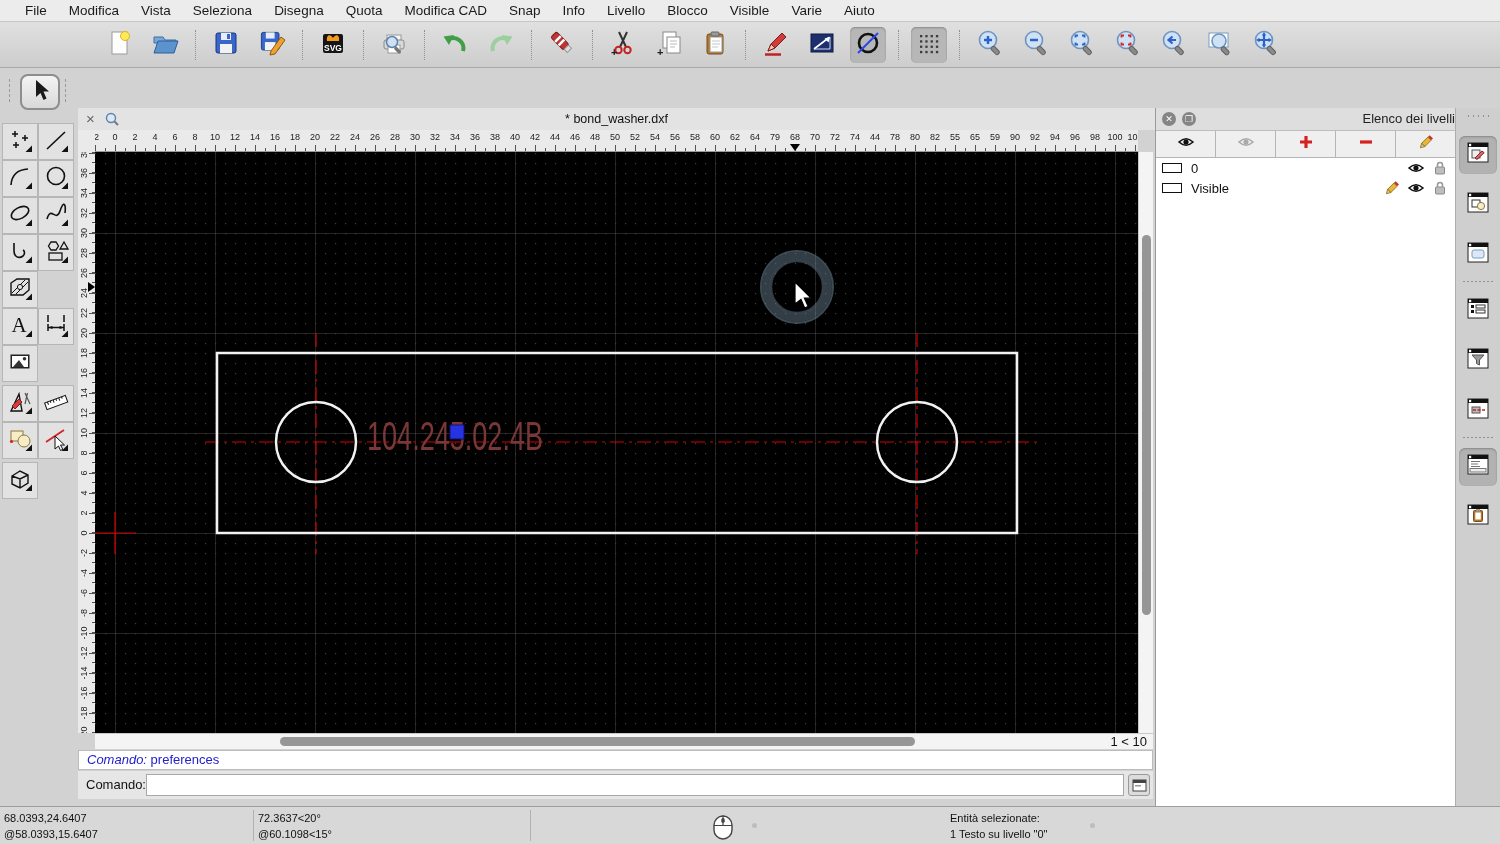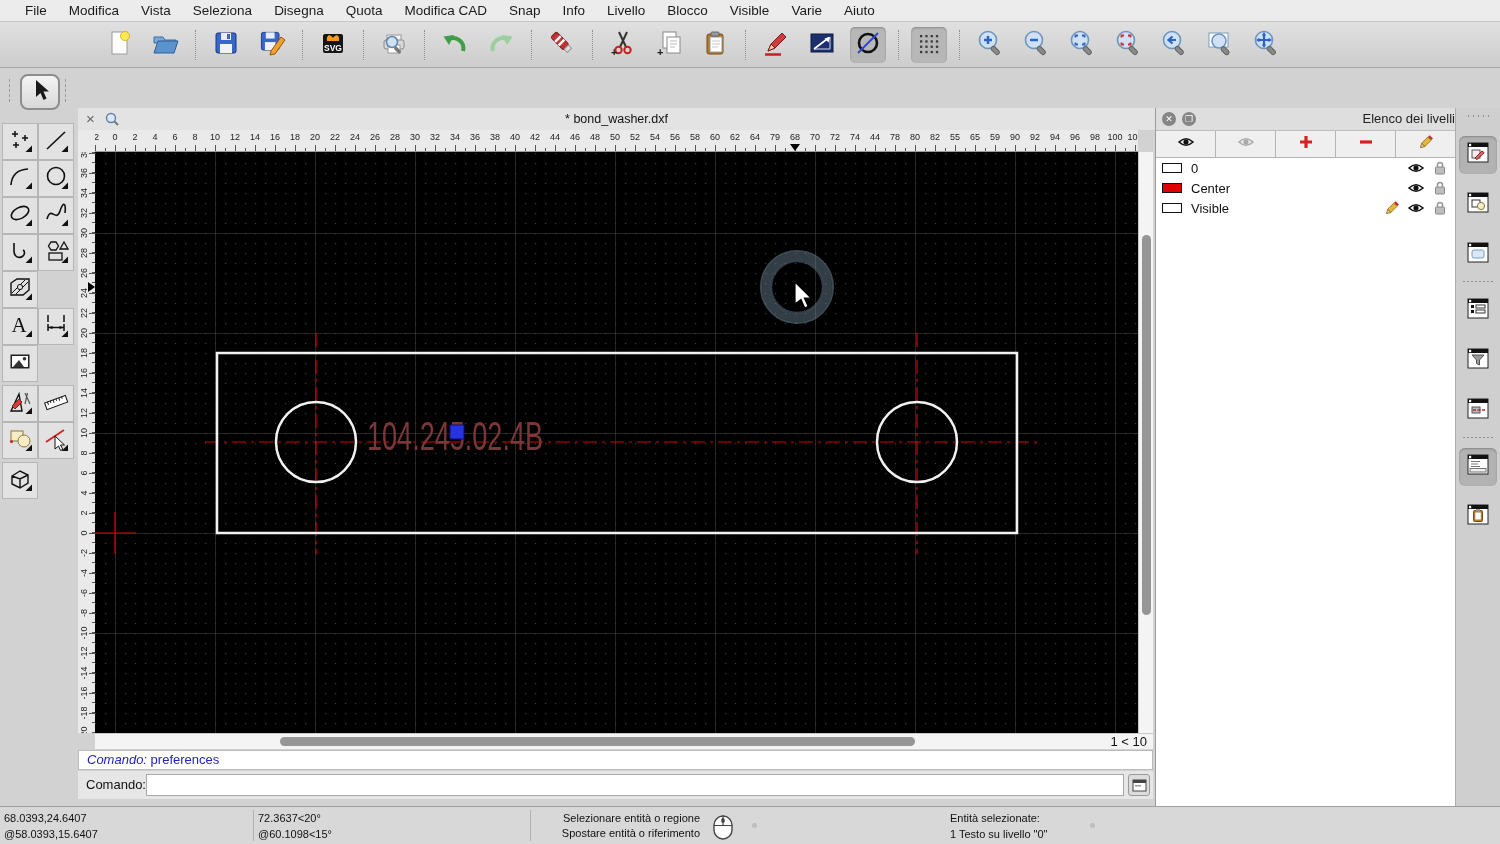--- a/index.html
+++ b/index.html
@@ -876,36 +876,20 @@
             </svg>
           </span>
           <span class="ic">
             <svg width="18" height="18" viewBox="0 0 18 18">
               <rect x="4.5" y="8" width="9" height="7" rx="1" fill="#bdbdbd" stroke="#8a8a8a"></rect>
               <path d="M6.5 8 V6 a2.5 2.5 0 0 1 5 0 V8" fill="none" stroke="#9a9a9a" stroke-width="1.6"></path>
             </svg>
           </span>
         </div>
         <div class="lrow">
-          <span class="sw" style="background:#e00000"></span>
-          <span class="nm">Center</span>
-          <span class="ic">
-            <svg width="18" height="18" viewBox="0 0 18 18">
-              <path d="M2 9 Q9 2.5 16 9 Q9 15.5 2 9 Z" fill="none" stroke="#111" stroke-width="1.6"></path>
-              <circle cx="9" cy="9" r="2.6" fill="#111"></circle>
-            </svg>
-          </span>
-          <span class="ic">
-            <svg width="18" height="18" viewBox="0 0 18 18">
-              <rect x="4.5" y="8" width="9" height="7" rx="1" fill="#bdbdbd" stroke="#8a8a8a"></rect>
-              <path d="M6.5 8 V6 a2.5 2.5 0 0 1 5 0 V8" fill="none" stroke="#9a9a9a" stroke-width="1.6"></path>
-            </svg>
-          </span>
-        </div>
-        <div class="lrow">
           <span class="sw" style="background:#ffffff"></span>
           <span class="nm">Visible</span>
           <span class="ic">
             <svg width="18" height="18" viewBox="0 0 18 18">
               <g transform="rotate(45 9 9)">
                 <rect x="6.8" y="1.5" width="4.6" height="2.8" fill="#c23434"></rect>
                 <rect x="6.8" y="4.3" width="4.6" height="8.7" fill="#e8b63a" stroke="#8a6a14" stroke-width=".8"></rect>
                 <polygon points="6.8,13 11.4,13 9.1,17" fill="#e8c9a0" stroke="#8a6a14" stroke-width=".8"></polygon>
               </g>
             </svg>
@@ -1005,24 +989,20 @@
       </div>
     </div>
 
   <div id="statusbar">
     <div class="sline" style="left:4px;top:5px">68.0393,24.6407</div>
     <div class="sline" style="left:4px;top:21px">@58.0393,15.6407</div>
     <div class="ssep" style="left:253px"></div>
     <div class="sline" style="left:258px;top:5px">72.3637&lt;20°</div>
     <div class="sline" style="left:258px;top:21px">@60.1098&lt;15°</div>
     <div class="ssep" style="left:530px"></div>
-    <div class="hintblock">
-      <div>Selezionare entità o regione</div>
-      <div>Spostare entità o riferimento</div>
-    </div>
     <span id="mouseicon" style="position:absolute;left:712px;top:5px"><svg width="22" height="28" viewBox="0 0 22 28">
           <path d="M2 13 A9 9 0 0 1 20 13 V18 A9 9 0 0 1 2 18 Z" fill="#fff" stroke="#444" stroke-width="1.4"></path>
           <path d="M11 3.5 V13.5 M2 13.5 H20" stroke="#444" stroke-width="1.2"></path>
           <rect x="9.3" y="6" width="3.4" height="5" rx="1.7" fill="#444"></rect>
         </svg></span>
     <span class="sdot" style="left:752px;top:16px"></span>
     <span class="sdot" style="left:1090px;top:16px"></span>
     <div class="sline" style="left:950px;top:5px">Entità selezionate:</div>
     <div class="sline" style="left:950px;top:21px">1 Testo su livello "0"</div>
   </div>

